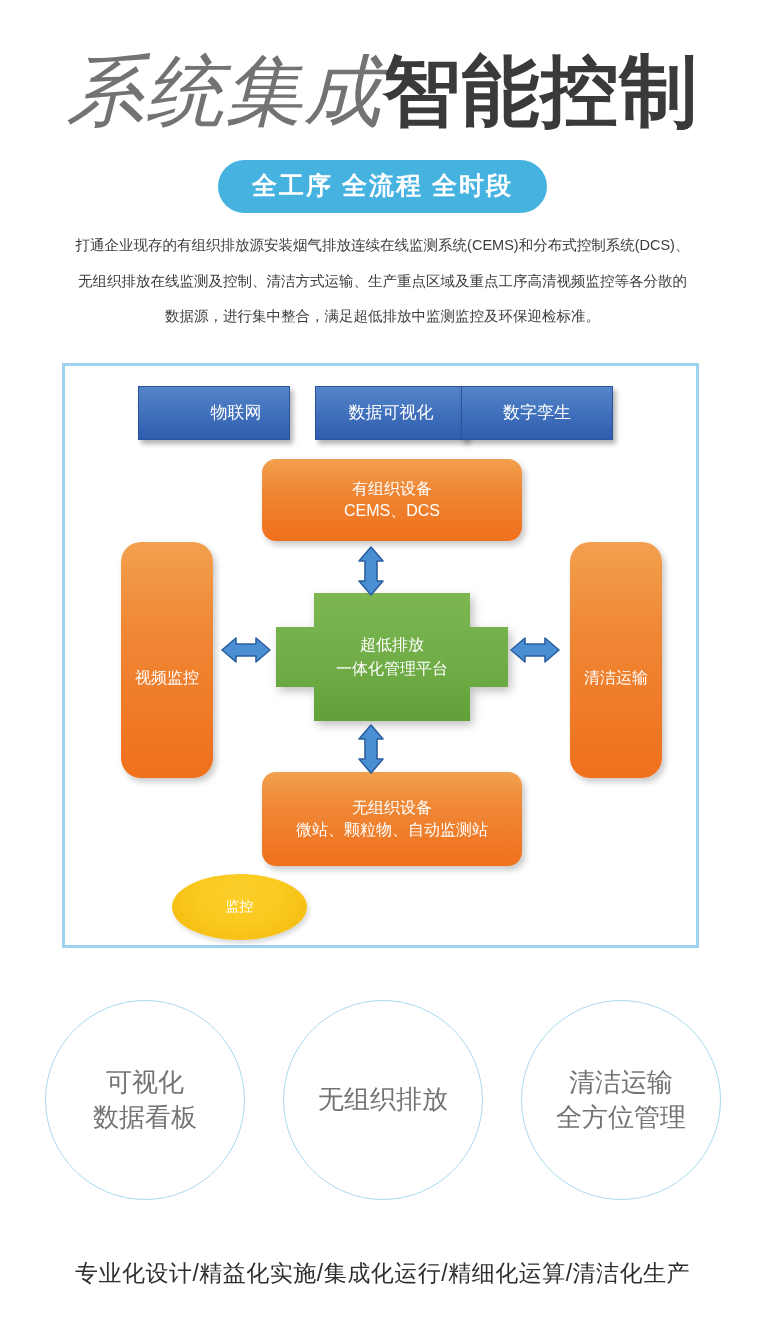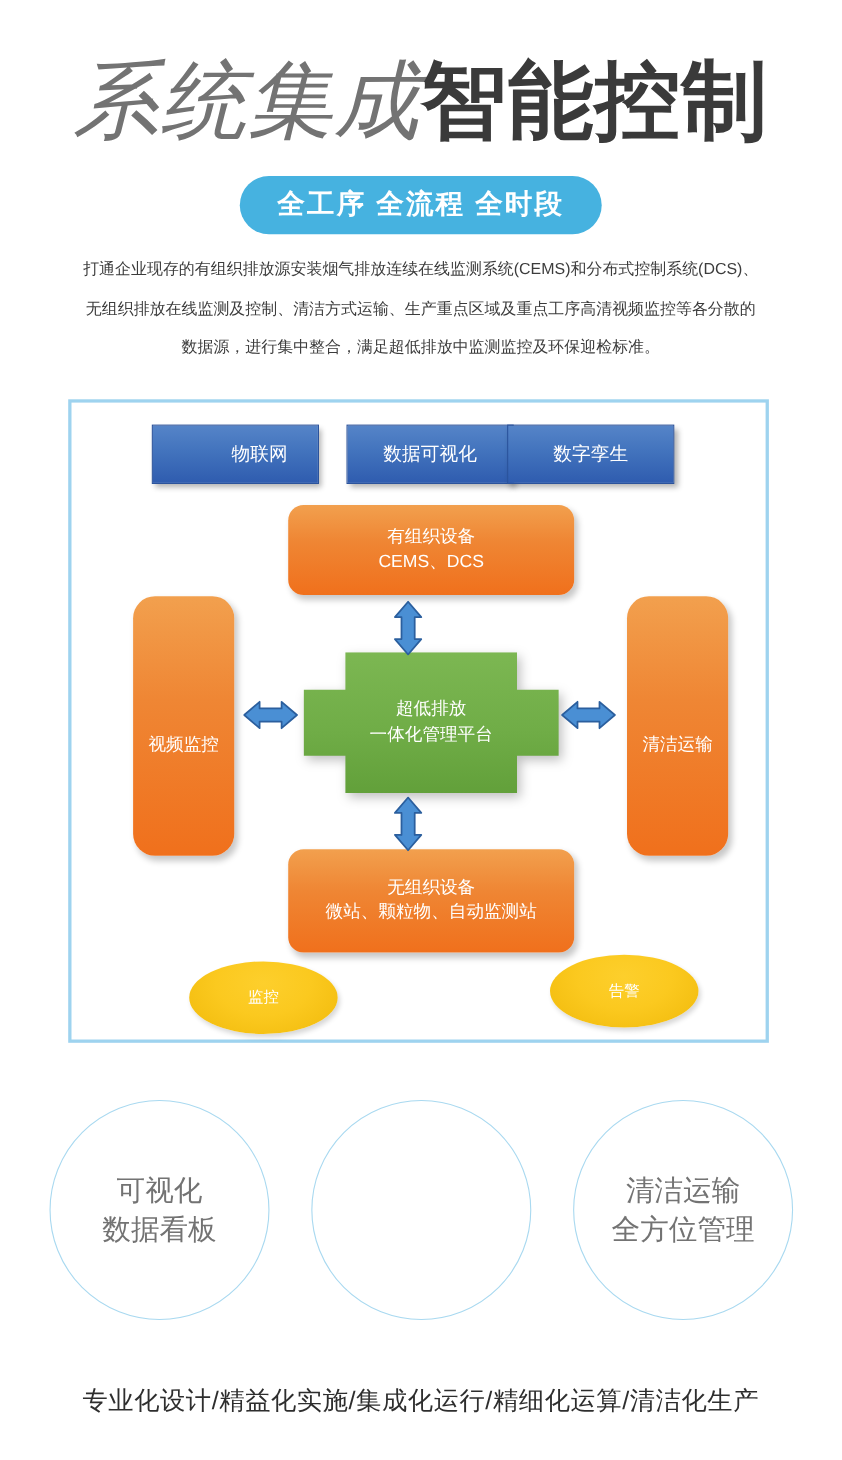--- a/index.html
+++ b/index.html
@@ -294,34 +294,32 @@
   </div>
   <div class="arrow arrow-right">
     <svg width="50" height="28" viewBox="0 0 50 28" xmlns="http://www.w3.org/2000/svg" aria-hidden="true">
       <path d="M1 14 L15 2 V8 H35 V2 L49 14 L35 26 V20 H15 V26 Z" fill="#4a8fd4" stroke="#2b5f9e" stroke-width="1.6" stroke-linejoin="round"></path>
     </svg>
   </div>
 
   <div class="ellipse el-left">
     <span>监控</span>
   </div>
-  <div class="ellipse el-right">
-    <span>告警</span>
-  </div>
 </div>
 
 <div class="circles">
   <div class="circle c1">
     <div>
       <div>可视化</div>
       <div>数据看板</div>
     </div>
   </div>
   <div class="circle c2">
     <div>
+      <div>无组织排放</div>
     </div>
   </div>
   <div class="circle c3">
     <div>
       <div>清洁运输</div>
       <div>全方位管理</div>
     </div>
   </div>
 </div>
 

